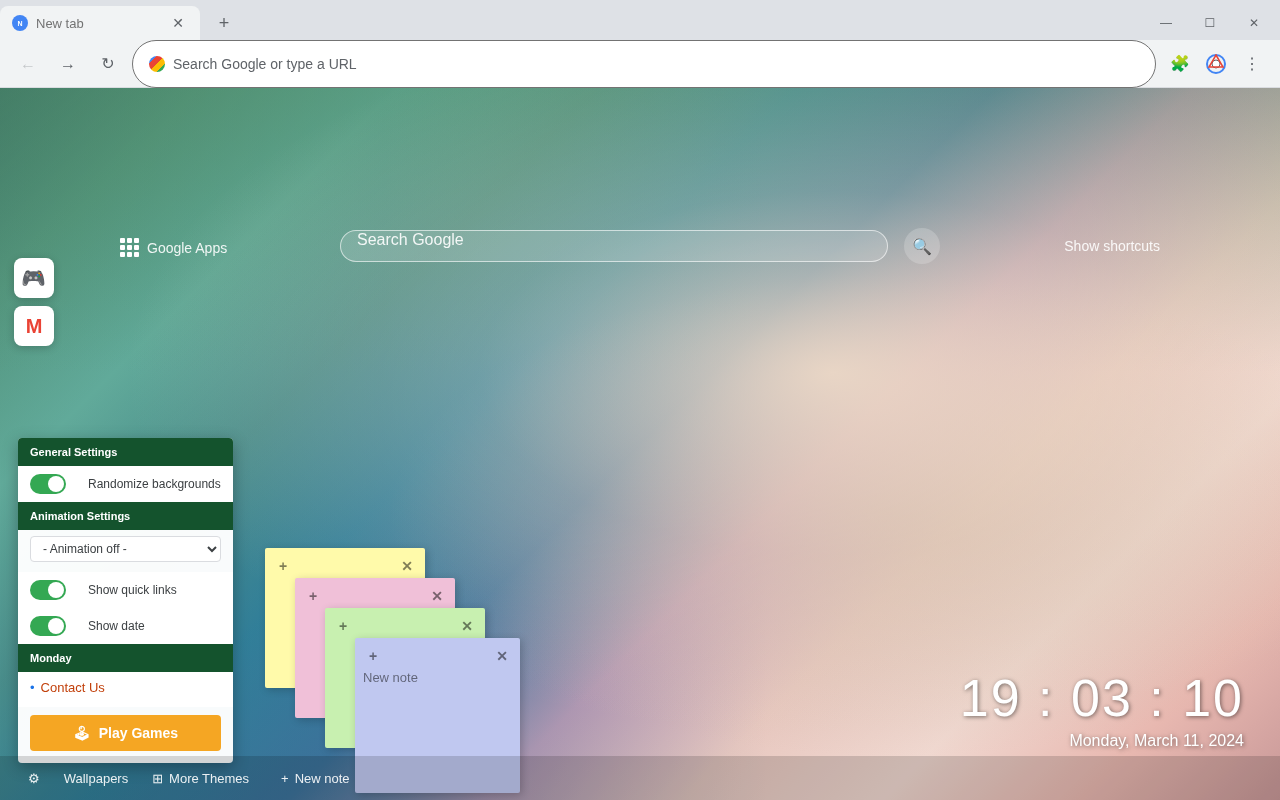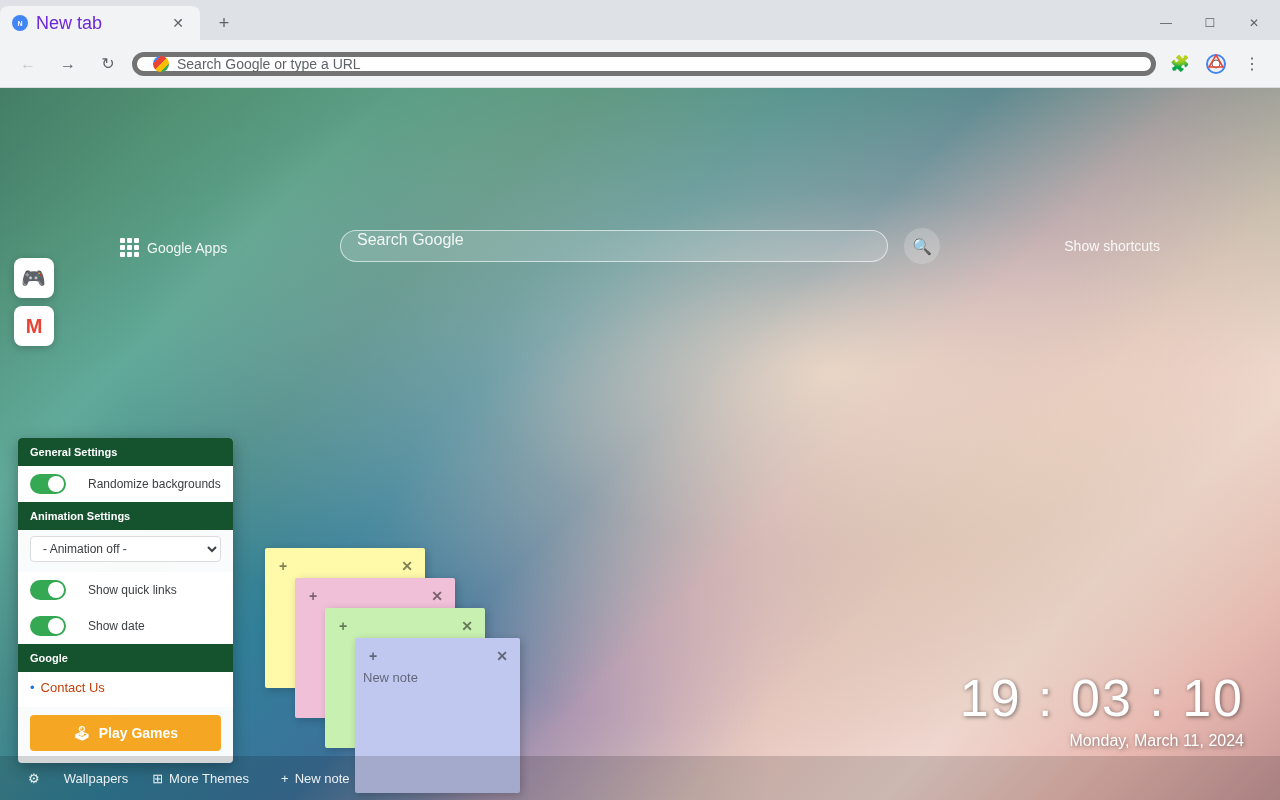--- a/index.html
+++ b/index.html
@@ -50,22 +50,22 @@
       width: 16px;
       height: 16px;
       background: #4285f4;
       border-radius: 50%;
       display: flex; align-items: center; justify-content: center;
       color: white; font-size: 8px; font-weight: bold;
     }
 
     .tab-title {
       flex: 1;
-      font-size: 18px;
-      color: #6d28d9;
+      font-size: 13px;
+      color: #737373;
       white-space: nowrap;
       overflow: hidden;
       text-overflow: ellipsis;
     }
 
     .tab-close {
       width: 20px; height: 20px;
       display: flex; align-items: center; justify-content: center;
       border-radius: 50%;
       cursor: pointer;
@@ -118,23 +118,23 @@
       color: #5f6368;
       font-size: 16px;
     }
     .nav-btn.disabled { opacity: 0.3; cursor: default; }
 
     .omnibox {
       flex: 1;
       display: flex;
       align-items: center;
       background: #fff;
-      border: 5px solid #737373;
+      border: 1px solid #737373;
       border-radius: 24px;
-      height: 24px;
+      height: 48px;
       padding: 0 16px;
       gap: 8px;
     }
 
     .omnibox-text {
       flex: 1;
       font-size: 14px;
       color: #5f6368;
     }
 
@@ -554,21 +554,21 @@
         <option>Bubbles</option>
       </select>
       <div class="settings-row">
         <div class="toggle"></div>
         <span class="toggle-label">Show quick links</span>
       </div>
       <div class="settings-row">
         <div class="toggle"></div>
         <span class="toggle-label">Show date</span>
       </div>
-      <div class="settings-section-header">Google</div>
+      <div class="settings-section-header">Monday</div>
       <div class="support-link">
         <a href="#">Contact Us</a>
       </div>
       <div class="play-games-btn">
         <span>🕹</span>
         <span>Play Games</span>
       </div>
     </div>
 
     <div class="sticky-note" style="top:460px;left:265px;width:160px;height:140px;background:#fffaaa;">

